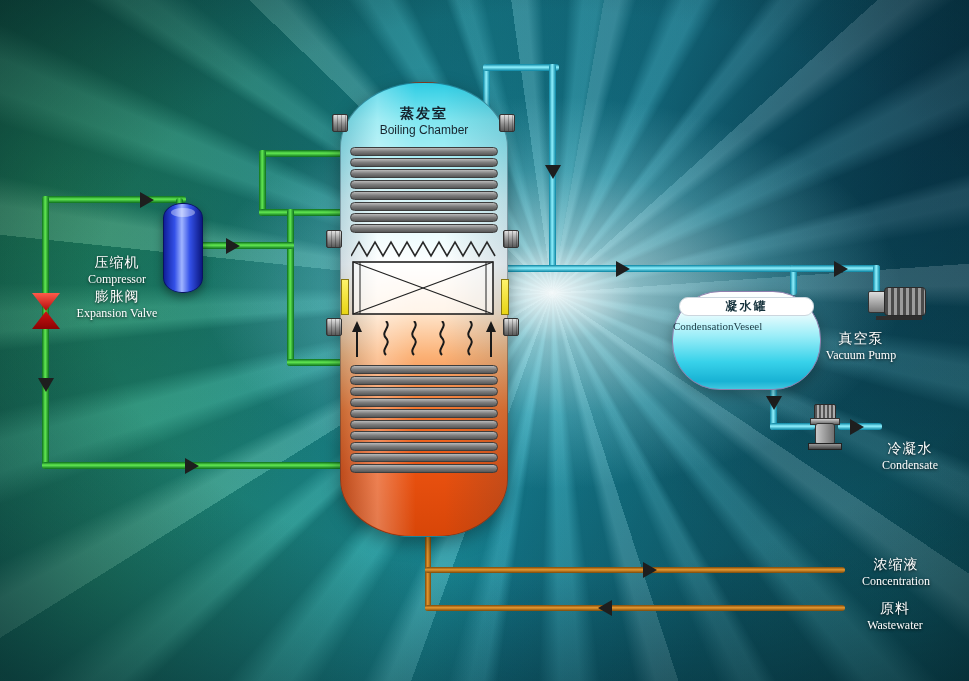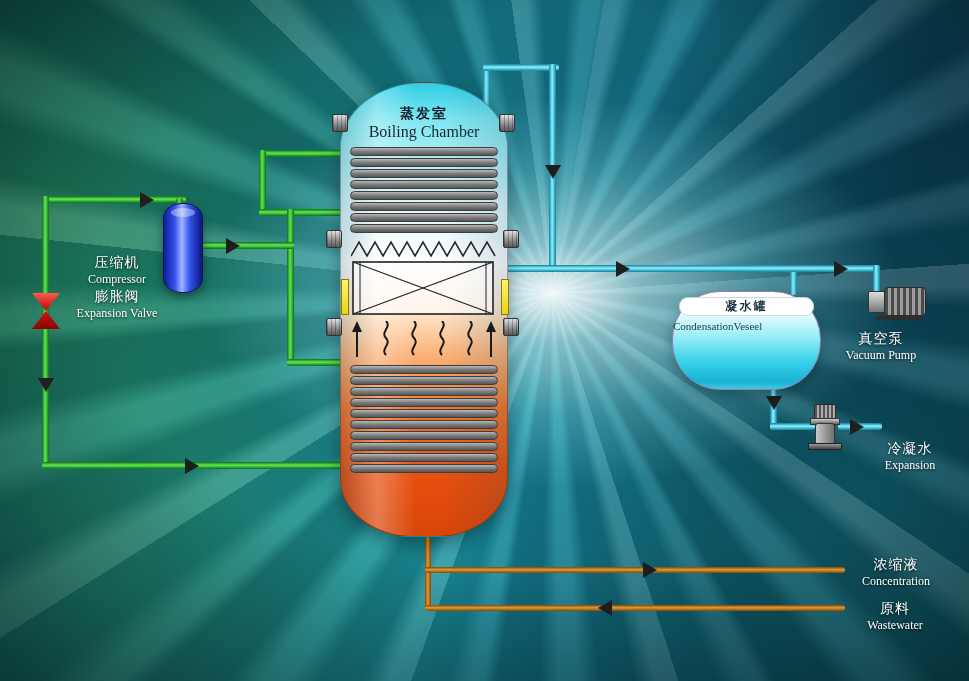--- a/index.html
+++ b/index.html
@@ -39,21 +39,21 @@
     border-radius:83px 83px 72px 72px / 66px 66px 58px 58px;
     background:linear-gradient(to bottom,#2ecde4 0%,#7fe6f0 8%,#d9f8fb 26%,#ffffff 40%,#ffe9d2 50%,#fbb277 60%,#f4742c 72%,#e8500f 86%,#d84608 100%);
     border:1px solid rgba(10,40,60,0.45);
     box-shadow:0 6px 18px rgba(0,0,0,0.35);
   }
   .vessel::before {
     content:""; position:absolute; inset:0; border-radius:inherit;
     background:linear-gradient(to right, rgba(0,60,90,0.18), rgba(255,255,255,0.28) 22%, rgba(255,255,255,0) 45%, rgba(255,255,255,0) 62%, rgba(0,60,90,0.15) 100%);
   }
   .v-title-zh { position:absolute; top:22px; width:100%; text-align:center; font-size:14px; font-weight:bold; color:#14222c; letter-spacing:2px; z-index:2; }
-  .v-title-en { position:absolute; top:40px; width:100%; text-align:center; font-size:16px; font-family:Liberation Serif, serif; color:#18262f; z-index:2; }
+  .v-title-en { position:absolute; top:40px; width:100%; text-align:center; font-size:12px; font-family:Liberation Sans, sans-serif; color:#18262f; z-index:2; }
   .coils { position:absolute; left:9px; width:148px; z-index:2; }
   .coils.top { top:64px; } .coils.bottom { top:282px; }
   .tube { height:7px; margin-bottom:2px; background:linear-gradient(to bottom,#b9b9b9,#7d7d7d 50%,#575757); border:1px solid #3d3d3d; border-radius:5px; }
   .demister { position:absolute; left:10px; top:156px; z-index:2; }
   .xbox { position:absolute; left:11px; top:178px; z-index:2; }
   .ybar { position:absolute; width:6px; height:34px; top:196px; background:linear-gradient(to bottom,#fff36b,#e8d414); border:1px solid #8a7a10; z-index:2; }
   .steam { position:absolute; z-index:2; top:238px; }
   
   .flange {
     position:absolute; width:14px; height:16px; z-index:4; border:1px solid #333; border-radius:2px;
@@ -239,28 +239,28 @@
   <div class="lbl" style="left:72px; top:230px; width:90px;margin-top:24px;">
     <div class="zh">压缩机</div>
     <div class="en">Compressor</div>
   </div>
 
   <div class="lbl" style="left:50px; top:288px; width:134px;">
     <div class="zh">膨胀阀</div>
     <div class="en">Expansion Valve</div>
   </div>
 
-  <div class="lbl" style="left:831px; top:330px; width:100px;text-align:center;">
+  <div class="lbl" style="left:811px; top:330px; width:100px;text-align:center;">
     <div class="zh">真空泵</div>
     <div class="en">Vacuum Pump</div>
   </div>
 
   <div class="lbl" style="left:860px; top:420px; width:100px;margin-top:20px;">
     <div class="zh">冷凝水</div>
-    <div class="en">Expansion</div>
+    <div class="en">Condensate</div>
   </div>
 
 
   <div class="lbl" style="left:840px; top:556px; width:112px;">
     <div class="zh">浓缩液</div>
     <div class="en">Concentration</div>
   </div>
 
   <div class="lbl" style="left:845px; top:600px; width:100px;">
     <div class="zh">原料</div>

